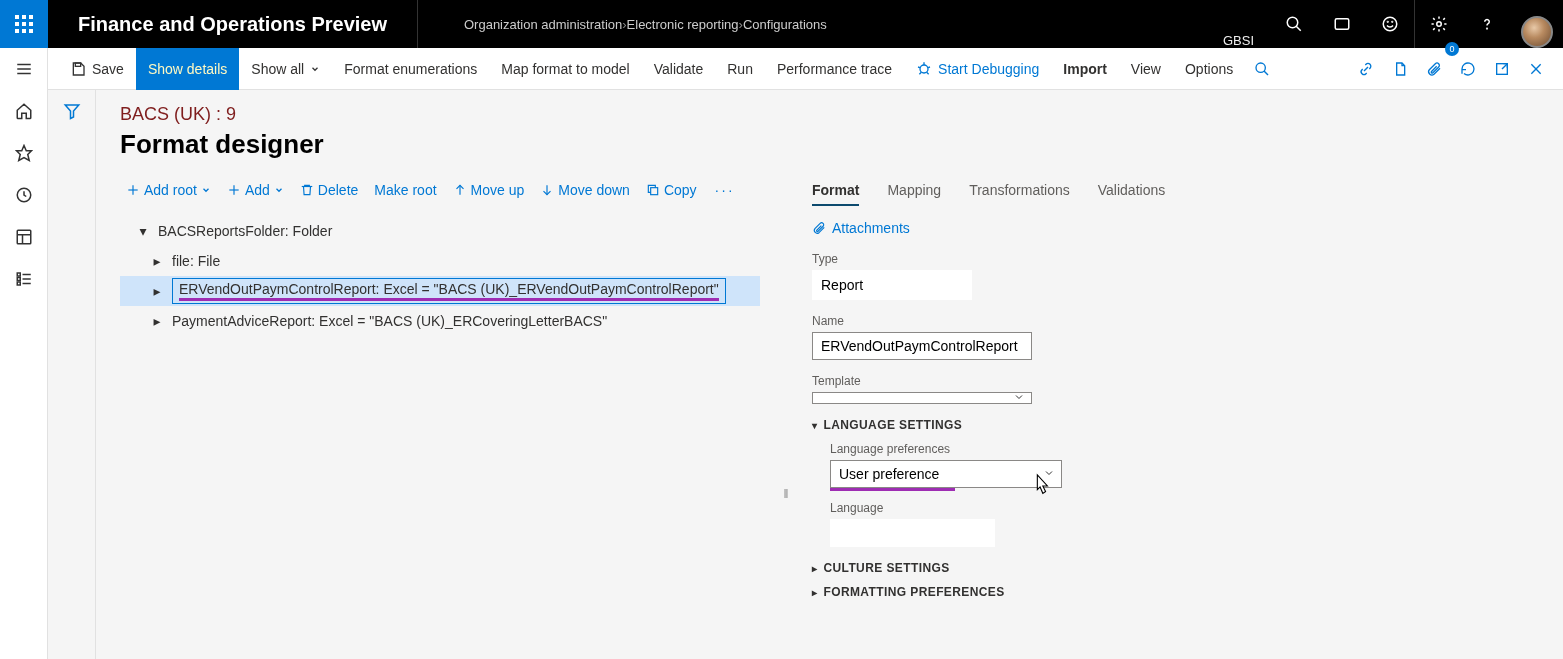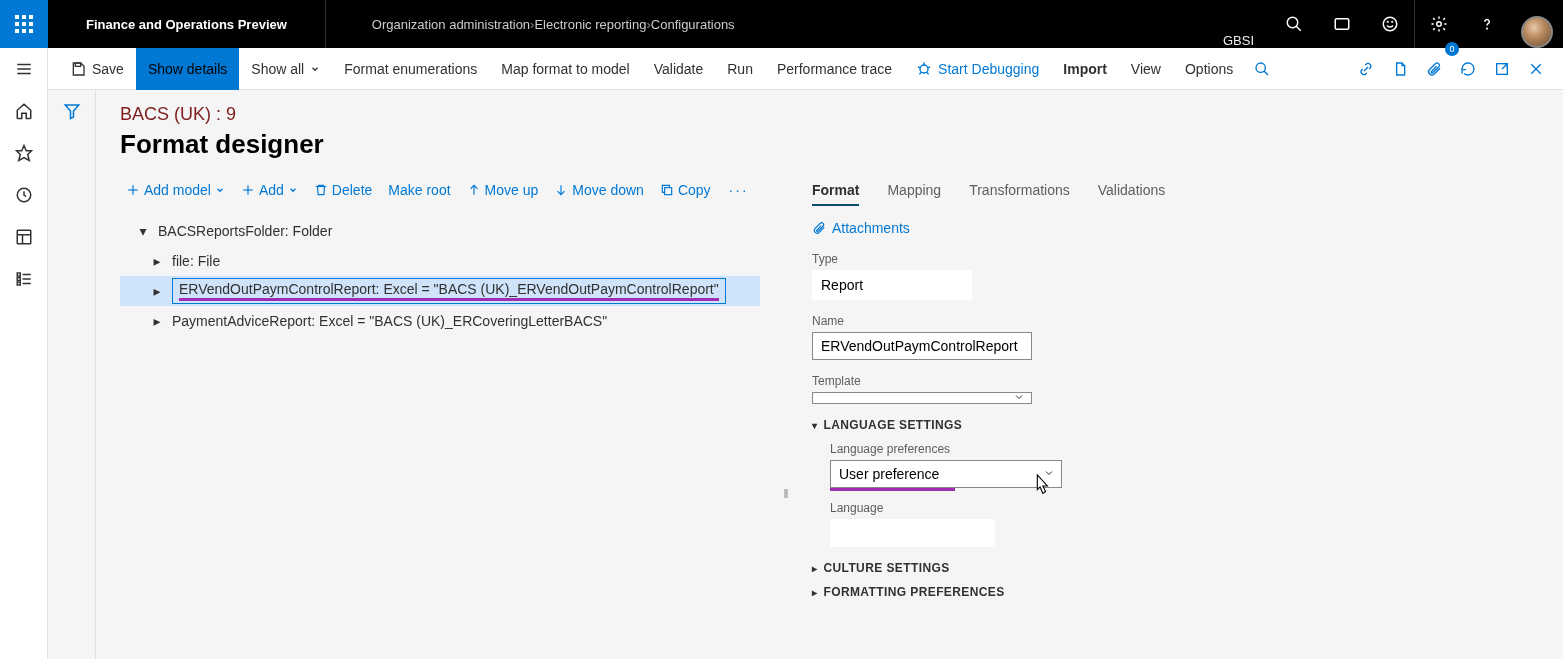--- a/index.html
+++ b/index.html
@@ -2,40 +2,40 @@
 <html><head>
   <meta charset="utf-8">
   <style>
     * { margin: 0; padding: 0; box-sizing: border-box; font-family: "Segoe UI", -apple-system, BlinkMacSystemFont, sans-serif; }
     body { background: #f5f5f5; width: 1563px; height: 659px; overflow: hidden; }
     
     .top-header { height: 48px; background: #000; display: flex; align-items: center; color: #fff; }
     .waffle-btn { width: 48px; height: 48px; background: #0078d4; display: flex; align-items: center; justify-content: center; cursor: pointer; }
     .waffle-grid { display: grid; grid-template-columns: repeat(3, 4px); grid-template-rows: repeat(3, 4px); gap: 3px; }
     .waffle-grid span { background: #fff; width: 4px; height: 4px; }
-    .app-title { font-size: 13px; font-weight: 600; padding: 0 38px; border-right: 1px solid #333; height: 48px; display: flex; align-items: center; }
+    .app-title { font-size: 20px; font-weight: 600; padding: 0 30px; border-right: 1px solid #333; height: 48px; display: flex; align-items: center; }
     .breadcrumbs { display: flex; align-items: center; height: 48px; padding-left: 46px; font-size: 13px; color: #ccc; gap: 0; }
     .breadcrumb-sep { color: #888; }
     .header-right { margin-left: auto; display: flex; align-items: flex-end; height: 48px; }
     .company-badge { font-size: 13px; color: #eee; padding: 0 16px; }
     .hdr-icon-btn { width: 48px; height: 48px; display: flex; align-items: center; justify-content: center; cursor: pointer; }
     .hdr-icon-btn svg { stroke: #fff; fill: none; }
     .hdr-sep { width:1px; height:48px; background:#333; }
     .avatar { width: 32px; height: 32px; border-radius: 50%; background: radial-gradient(circle at 40% 35%,#e8c9a8 0%,#b88a60 40%,#6a4a30 100%); border:2px solid #888; margin: 0 10px; }
     
     .main-wrap { display: flex; height: calc(659px - 48px); }
     .nav-rail { width: 48px; background: #fff; border-right: 1px solid #e1e1e1; display: flex; flex-direction: column; }
     .rail-btn { height: 42px; display: flex; align-items: center; justify-content: center; cursor: pointer; }
     .rail-btn svg { stroke: #333; fill: none; }
     
     .content-area { flex: 1; display: flex; flex-direction: column; }
     .action-bar { height: 42px; background: #fff; border-bottom: 1px solid #e1e1e1; display: flex; align-items: center; padding: 0 10px; font-size: 14px; }
     .action-btn { padding: 0 12px; height: 42px; display: flex; align-items: center; gap: 6px; cursor: pointer; color: #323130; }
     .action-btn.save svg { stroke:#333; fill:none; }
-    .action-btn.primary { background: #0078d4; color: #000000; }
+    .action-btn.primary { background: #0078d4; color: #fef9c3; }
     .action-bar .spacer { flex:1; }
     .action-ic { display:flex; align-items:center; justify-content:center; width:34px; height:42px; cursor:pointer; }
     .action-ic svg { stroke:#0078d4; fill:none; }
     .notif-badge { position: relative; }
     .notif-badge .bubble { position:absolute; top: -6px; right: -8px; background:#0078d4; color:#fff; font-size:9px; width:14px; height:14px; border-radius:7px; display:flex; align-items:center; justify-content:center; }
     
     .page-body { flex:1; display:flex; background:#f5f5f5; }
     .filter-col { width: 48px; border-right:1px solid #e1e1e1; display:flex; justify-content:center; padding-top:12px;}
     .filter-col svg { stroke:#0078d4; fill:none;}
     .designer-col { flex:1; padding: 14px 0 0 24px; }
@@ -301,21 +301,21 @@
         <div class="page-title">Format designer</div>
 
         <div class="two-pane">
           <div class="left-pane">
             <div class="toolbar2">
               <div class="tb-item blue">
                   <svg width="14" height="14" viewBox="0 0 24 24" stroke-width="2">
                     <line x1="12" y1="4" x2="12" y2="20"></line>
                     <line x1="4" y1="12" x2="20" y2="12"></line>
                   </svg>
-                  <span>Add model</span> 
+                  <span>Add root</span> 
                   <svg width="10" height="10" viewBox="0 0 24 24" stroke-width="3">
                     <polyline points="6 9 12 15 18 9"></polyline>
                   </svg>
                 </div>
               <div class="tb-item blue">
                   <svg width="14" height="14" viewBox="0 0 24 24" stroke-width="2">
                     <line x1="12" y1="4" x2="12" y2="20"></line>
                     <line x1="4" y1="12" x2="20" y2="12"></line>
                   </svg>
                   <span>Add</span> 

